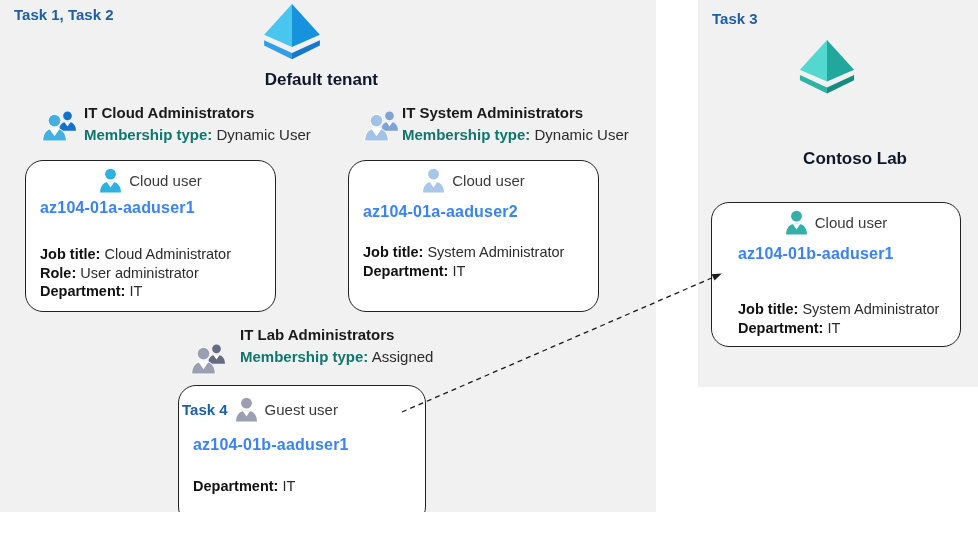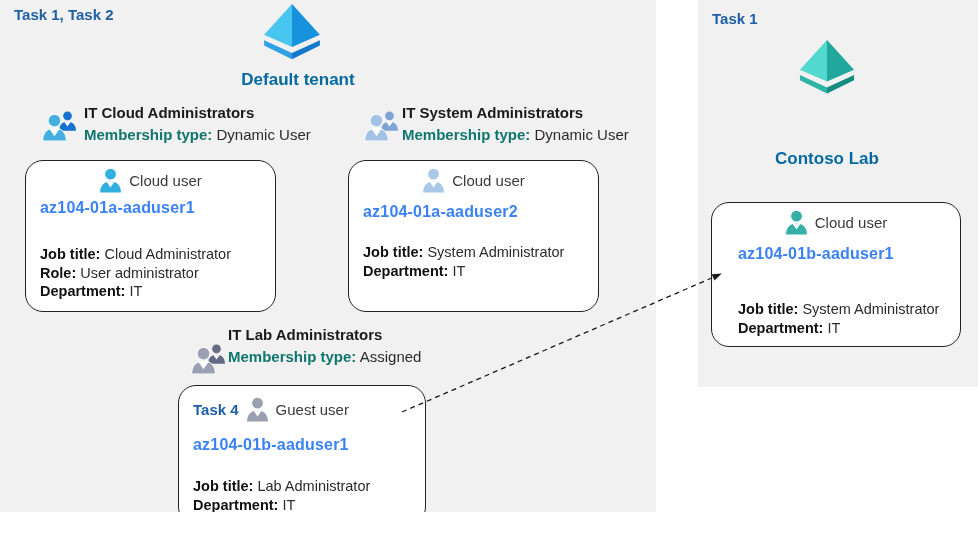--- a/index.html
+++ b/index.html
@@ -5,21 +5,21 @@
   html,body{margin:0;padding:0;background:#fff;}
   .canvas{
     position:relative;width:978px;height:512px;overflow:hidden;
     font-family:"Liberation Sans",sans-serif;color:#1a1a1a;background:#fff;
   }
   .bg{position:absolute;background:var(--panel-gray);}
   .bg-left{left:0;top:0;width:656px;height:526px;}
   .bg-right{left:698px;top:0;width:280px;height:387px;}
 
   .task-label{position:absolute;font-weight:700;font-size:15px;color:var(--task-blue);}
-  .tenant-title{position:absolute;font-weight:700;font-size:17px;text-align:center;color:#0369a1;}
+  .tenant-title{position:absolute;font-weight:700;font-size:17px;text-align:right;color:#0f172a;}
 
   .tenant-icon{position:absolute;}
 
   .group{position:absolute;}
   .group-title{font-size:15px;font-weight:700;margin:0 0 5px 0;}
   .group-sub{font-size:15px;color:#2b2b2b;}
   .group-sub b{color:#0f766e;}
 
   .grp-icon{position:absolute;width:36px;height:31px;}
   .grp-icon svg{position:absolute;overflow:visible;}
@@ -124,41 +124,40 @@
   </div>
 
   <span class="grp-icon" style="left:191px;top:344px">
     <svg viewBox="0 0 26 28" style="left:16px;top:0;width:19px;height:20px;color:var(--group-lab-back)">
         <use href="#person-shape"></use>
       </svg>
     <svg viewBox="0 0 26 28" class="front" style="left:0;top:3px;width:25px;height:27px;color:var(--group-lab-front)">
         <use href="#person-shape"></use>
       </svg>
   </span>
-  <div class="group" style="left:228px;top:326px">
+  <div class="group" style="left:240px;top:326px">
     <div class="group-title">IT Lab Administrators</div>
     <div class="group-sub"><b>Membership type:</b> <span>Assigned</span></div>
   </div>
 
   <div class="card" style="left:178px;top:385px;width:246px;height:138px">
-    <div class="card-header" style="justify-content:flex-start;padding-left:14px;top:11px">
+    <div class="card-header" style="justify-content:flex-start;padding-left:3px;top:11px">
       <span class="task-inline">Task 4</span>
       <svg class="person" viewBox="0 0 26 28" style="width:23px;height:25px;color:var(--user-gray)">
           <use href="#person-shape"></use>
         </svg>
       <span>Guest user</span>
     </div>
     <div class="card-name" style="top:50px">az104-01b-aaduser1</div>
     <div class="attrs" style="top:91px">
-      <div><b>Job title:</b> <span>Lab Administrator</span></div>
       <div><b>Department:</b> <span>IT</span></div>
     </div>
   </div>
 
-  <div class="task-label" style="left:712px;top:10px">Task 1</div>
+  <div class="task-label" style="left:712px;top:10px">Task 3</div>
   <svg class="tenant-icon" viewBox="0 0 100 84" style="left:794px;top:38px;width:66px;height:58px;--f1:var(--teal-face-light);--f2:var(--teal-face-dark);--b1:var(--teal-base-left);--b2:var(--teal-base-right)">
       <use href="#tenant-shape"></use>
     </svg>
   <div class="tenant-title" style="left:747px;top:149px;width:160px">Contoso Lab</div>
 
   <div class="card" style="left:711px;top:202px;width:248px;height:143px">
     <div class="card-header">
       <svg class="person" viewBox="0 0 26 28" style="width:23px;height:25px;color:var(--user-teal)">
           <use href="#person-shape"></use>
         </svg>

